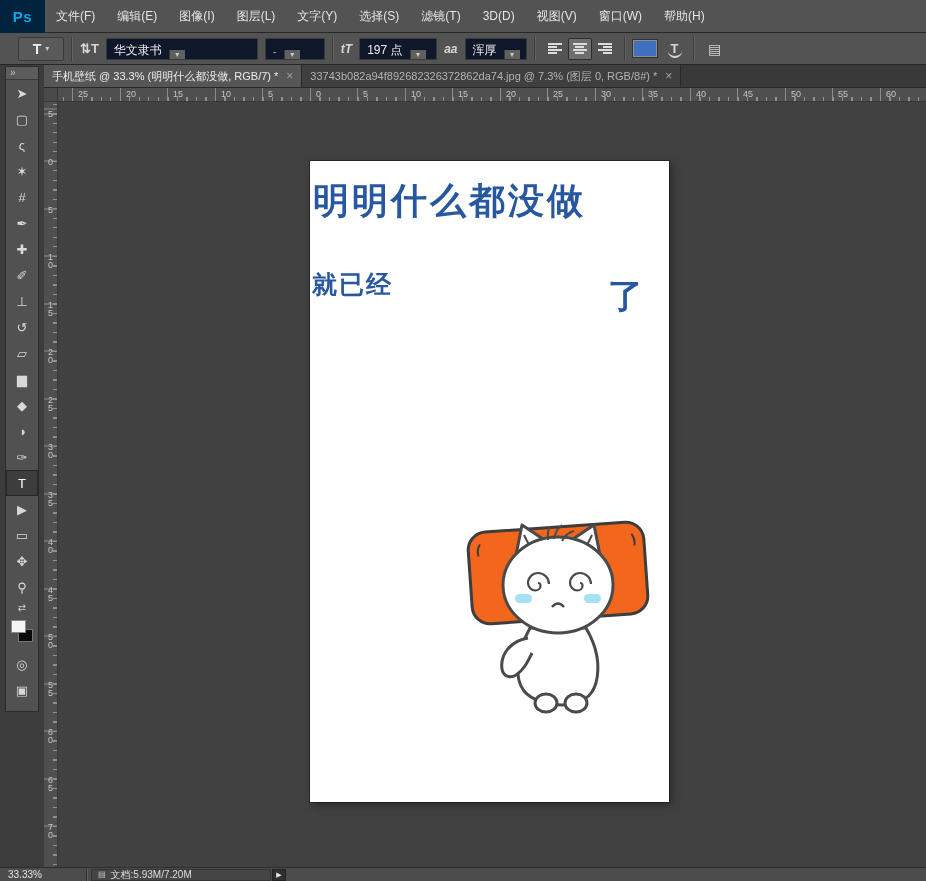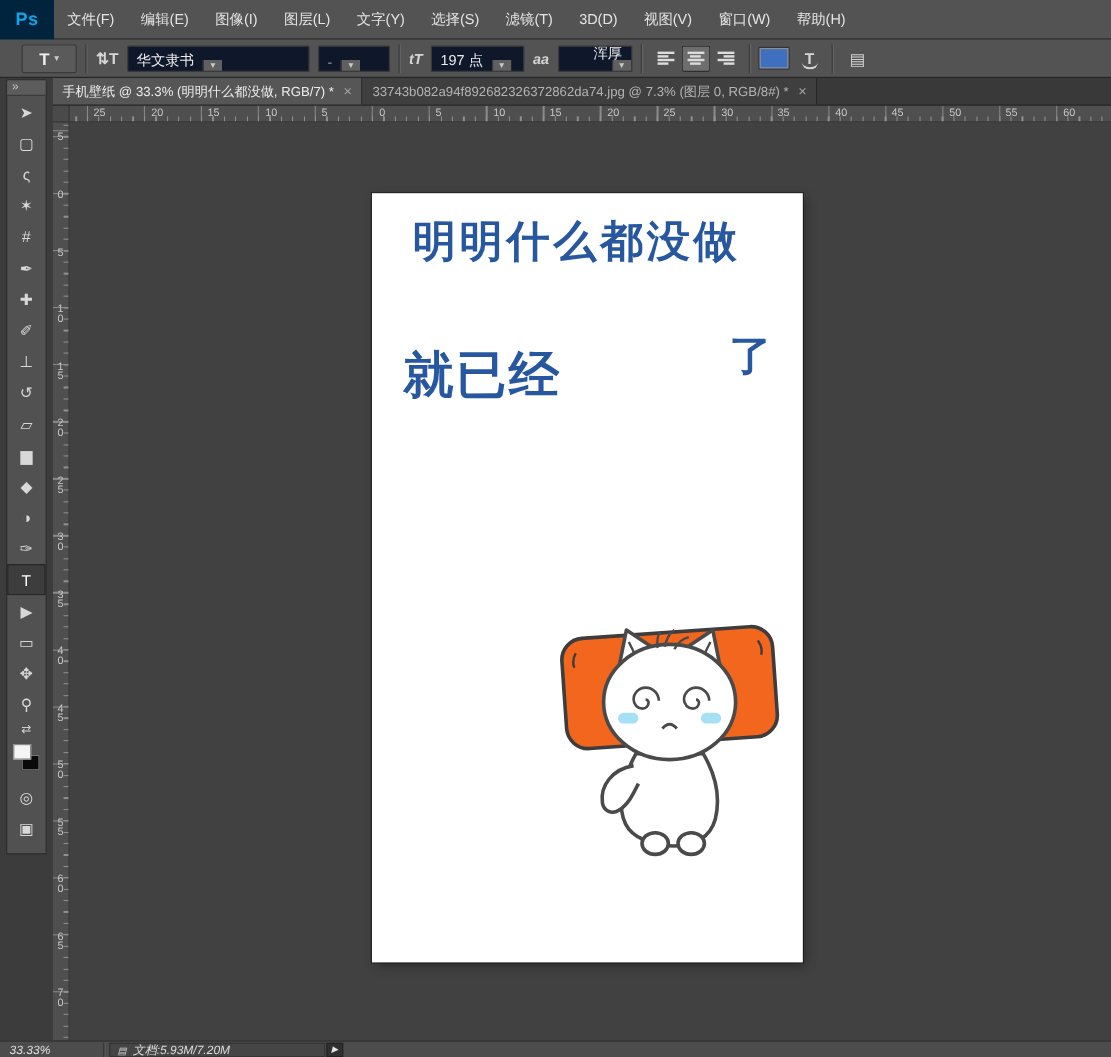--- a/index.html
+++ b/index.html
@@ -23,21 +23,21 @@
   .sep{width:2px;height:24px;border-left:1px solid #3c3c3c;border-right:1px solid #646464;}
   .tool-preset{width:46px;height:24px;border:1px solid #3a3a3a;background:#5a5a5a;display:flex;align-items:center;justify-content:center;gap:4px;border-radius:2px;}
   .tool-preset .tglyph{font-size:14px;font-weight:bold;color:#efefef;}
   .mini-arrow{font-size:8px;color:#c9c9c9;}
   .icon-label{font-size:12px;color:#d6d6d6;font-style:italic;font-weight:bold;}
   .icon-plain{font-size:13px;color:#d6d6d6;font-weight:bold;}
   .combo{height:22px;background:#0f172a;border:1px solid #393939;display:flex;align-items:flex-end;border-radius:1px;}
   .combo .val{display:flex;align-items:center;padding:0 7px;font-size:12px;color:#ececec;white-space:nowrap;overflow:hidden;}
   .combo .btn{width:16px;display:flex;align-items:center;justify-content:center;border-left:1px solid #393939;background:#606060;}
   .combo.dim .val{color:#9a9a9a;}
-  .w-font{width:152px;} .w-style{width:60px;} .w-size{width:78px;} .w-aa{width:62px;flex-direction:column;}
+  .w-font{width:152px;} .w-style{width:60px;} .w-size{width:78px;} .w-aa{width:62px;}
   .align-group{display:flex;gap:1px;}
   .align-btn{width:24px;height:22px;display:flex;align-items:center;justify-content:center;border-radius:2px;}
   .align-btn.selected{background:#6e6e6e;box-shadow:inset 0 0 0 1px #2e2e2e;}
   .align-icon{width:14px;height:11px;background-repeat:no-repeat;
     background-image:linear-gradient(#dcdcdc,#dcdcdc),linear-gradient(#dcdcdc,#dcdcdc),linear-gradient(#dcdcdc,#dcdcdc),linear-gradient(#dcdcdc,#dcdcdc);
     background-size:14px 2px,9px 2px,14px 2px,9px 2px;}
   .align-icon.left{background-position:0 0,0 3px,0 6px,0 9px;}
   .align-icon.center{background-position:0 0,50% 3px,0 6px,50% 9px;}
   .align-icon.right{background-position:0 0,100% 3px,0 6px,100% 9px;}
   .swatch{width:24px;height:17px;border:1px solid #8e8e8e;box-shadow:0 0 0 1px #333;}
@@ -70,27 +70,27 @@
   .v-ruler{position:absolute;left:44px;top:102px;width:14px;bottom:14px;background:#4f4f4f;border-right:1px solid #383838;z-index:1;}
   .v-ticks-minor{position:absolute;top:0;bottom:0;right:0;width:4px;background:repeating-linear-gradient(180deg,#909090 0 1px,transparent 1px 9.5px);background-position:0 2px;}
   .v-ticks-major{position:absolute;top:0;bottom:0;left:0;right:0;background:repeating-linear-gradient(180deg,#8b8b8b 0 1px,transparent 1px 47.5px);background-position:0 11.5px;}
   .vlabel{position:absolute;left:2px;width:9px;font-size:9px;line-height:8px;color:#c6c6c6;word-break:break-all;text-align:center;}
   .ruler-corner{position:absolute;left:44px;top:88px;width:14px;height:14px;background:#4a4a4a;border-right:1px solid #383838;border-bottom:1px solid #383838;z-index:2;}
 
   
   .canvas-area{position:absolute;left:58px;top:102px;right:0;bottom:14px;background:#414141;z-index:0;}
   .document{position:absolute;left:310px;top:161px;width:359px;height:641px;background:#ffffff;box-shadow:0 0 0 1px rgba(0,0,0,0.35),3px 3px 9px rgba(0,0,0,0.38);z-index:1;}
   .doc-blue{font-weight:bold;}
-  .line1{position:absolute;left:3px;top:16px;font-size:36px;letter-spacing:3px;white-space:nowrap;margin-left:31px;}
-  .line2-left{position:absolute;left:2px;top:124px;font-size:42px;letter-spacing:2px;margin-left:24px;}
+  .line1{position:absolute;left:3px;top:16px;font-size:36px;letter-spacing:3px;white-space:nowrap;}
+  .line2-left{position:absolute;left:2px;top:107px;font-size:25px;letter-spacing:2px;}
   .line2-right{position:absolute;left:298px;top:112px;font-size:35px;}
   .cat-wrap{position:absolute;left:148px;top:352px;width:200px;height:205px;}
 
   
-  .statusbar{position:absolute;left:0;bottom:0;width:926px;height:14px;background:#4c4c4c;border-top:1px solid #2d2d2d;display:flex;align-items:flex-end;font-size:10px;z-index:11;font-style:italic;}
+  .statusbar{position:absolute;left:0;bottom:0;width:926px;height:14px;background:#4c4c4c;border-top:1px solid #2d2d2d;display:flex;align-items:center;font-size:10px;z-index:11;}
   .zoom-field{padding:0 8px;color:#e2e2e2;min-width:86px;}
   .status-sep{width:1px;height:12px;background:#333;margin-right:4px;box-shadow:1px 0 0 #5e5e5e;}
   .doc-field{display:flex;align-items:center;gap:5px;background:#454545;border:1px solid #343434;height:12px;padding:0 6px;min-width:180px;color:#dedede;}
   .doc-icon{font-size:8px;color:#cccccc;}
   .expand-btn{width:14px;height:12px;margin-left:1px;background:#303030;border:1px solid #232323;color:#e6e6e6;font-size:7px;display:flex;align-items:center;justify-content:center;}
 </style>
 </head>
 <body>
 
 <header class="menubar">

